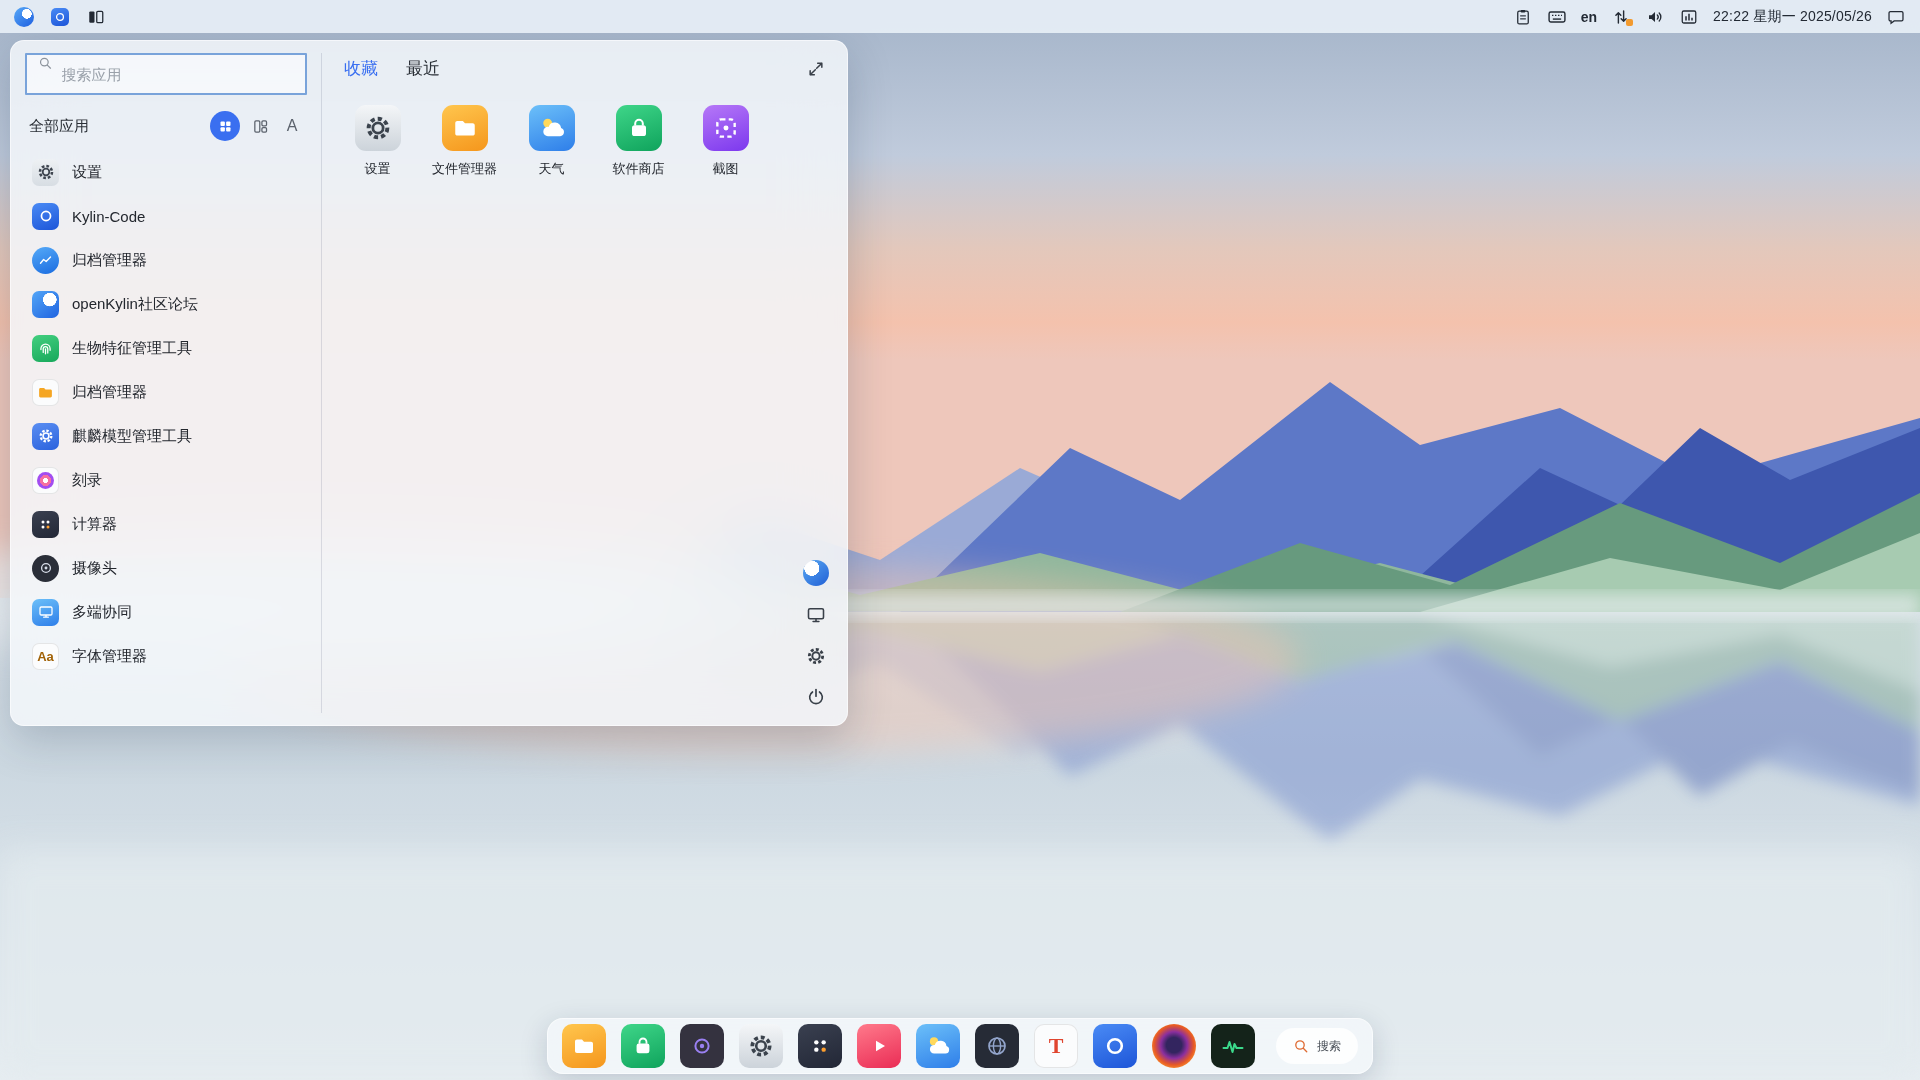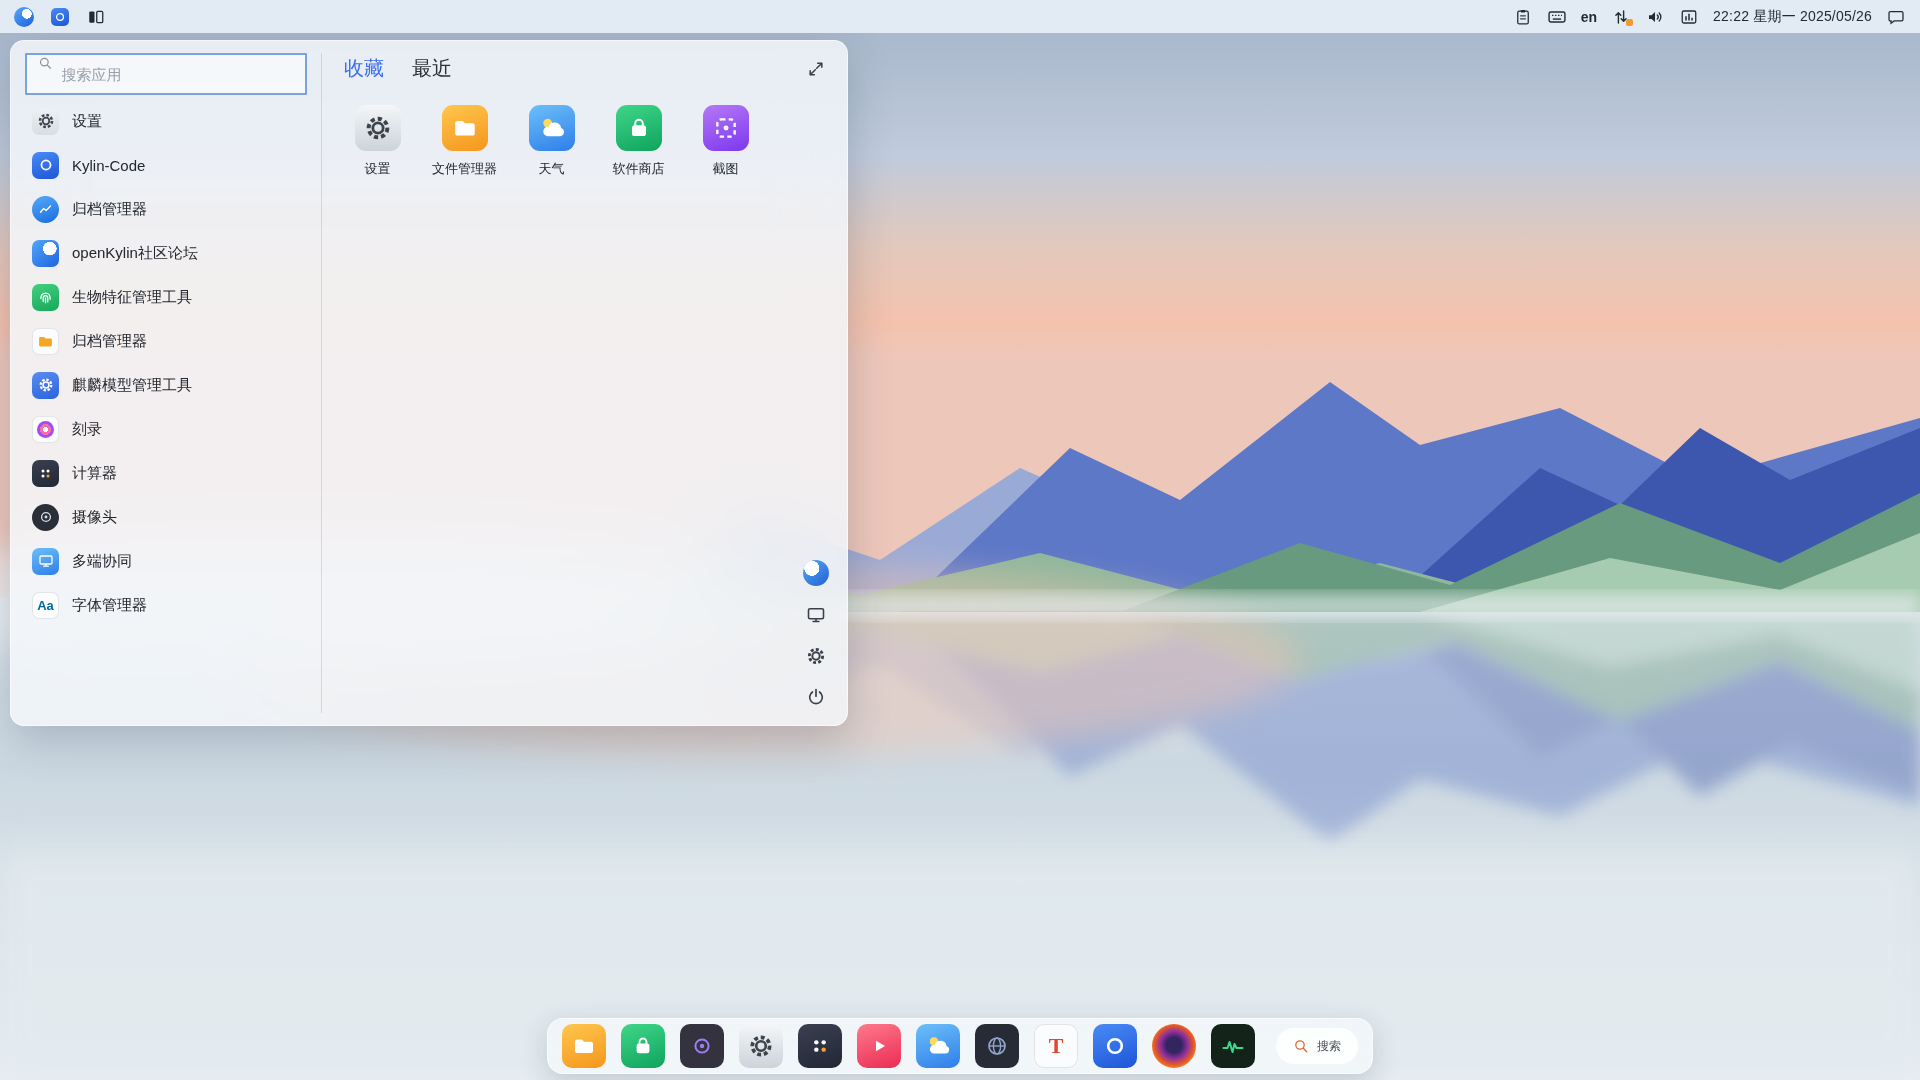--- a/index.html
+++ b/index.html
@@ -41,21 +41,21 @@
   .bg-folder{background:linear-gradient(160deg,#ffc64e,#f5961c);color:#fff}
   .bg-weather{background:linear-gradient(160deg,#6cc0f9,#2e7ee9);color:#fff}
   .bg-store{background:linear-gradient(160deg,#3fd689,#0fa35c);color:#fff}
   .bg-shot{background:linear-gradient(160deg,#b678f7,#7c38ee);color:#fff}
   .bg-music{background:linear-gradient(160deg,#ff7a8b,#ea2c55);color:#fff;border-radius:50%}
   .bg-globe{background:#262b36;border-radius:50%;color:#93a5cc}
   .bg-term{background:#14231a;color:#3bd98b}
   .bg-cam{background:#34323f;color:#9a80f2}
   .disc{width:17px;height:17px;border-radius:50%;
     background:radial-gradient(circle,#fff 0 2.5px,#f56fa0 2.5px 5.5px,#a24df0 5.5px 8.5px);}
-  .aa-glyph{font-size:13px;font-weight:bold;color:#0369a1}
+  .aa-glyph{font-size:13px;font-weight:bold;color:#a16207}
   .t-glyph{font-size:22px;font-weight:bold;color:#e0452f;font-family:"Liberation Serif","DejaVu Serif",serif}
 
   
   .startmenu{position:absolute;left:10px;top:40px;width:838px;height:686px;border-radius:14px;
     background:rgba(243,247,250,.84);backdrop-filter:blur(30px);
     box-shadow:0 14px 44px rgba(20,40,70,.22);border:1px solid rgba(255,255,255,.55);
     display:flex;z-index:5;overflow:hidden}
   .menu-left{width:310px;padding:12px 14px 8px;display:flex;flex-direction:column}
   .search-box{height:42px;border:2px solid #79a3da;border-radius:1px;background:rgba(255,255,255,.55);
     display:flex;gap:9px;padding:0 11px;color:#8c939c}
@@ -67,21 +67,21 @@
   .toggle-active{width:30px;height:30px;border-radius:50%;background:#3a6ff0;color:#fff;
     display:flex;align-items:center;justify-content:center}
   .toggle-letter{font-size:16px;color:#5c636d;width:22px;text-align:center}
   .app-list{flex:1;margin-top:4px;overflow:hidden}
   .app-item{display:flex;align-items:center;gap:13px;height:44px;padding:0 7px;border-radius:8px;cursor:default}
   .app-item .label{font-size:15px;color:#23272e;white-space:nowrap}
   .ai{width:27px;height:27px;border-radius:7px;display:flex;align-items:center;justify-content:center;flex:none}
   .menu-divider{width:1px;background:rgba(40,60,90,.14);margin:12px 0}
   .menu-right{flex:1;padding:16px 8px 16px 22px;position:relative}
   .tabs{display:flex;gap:28px;align-items:center;height:22px}
-  .tab{font-size:20px;color:#2a2f36}
+  .tab{font-size:17px;color:#2a2f36}
   .tab.active{color:#3a6ff0}
   .fav-grid{display:flex;gap:20px;margin-top:26px}
   .fav-cell{width:67px;display:flex;flex-direction:column;align-items:center;gap:9px}
   .fav-ic{width:46px;height:46px;border-radius:11px;display:flex;align-items:center;justify-content:center}
   .fav-label{font-size:13px;color:#23272e;white-space:nowrap}
   .menu-rail{width:62px;display:flex;flex-direction:column;align-items:center;
     justify-content:space-between;padding:16px 0 16px;color:#394049}
   .rail-bottom{display:flex;flex-direction:column;align-items:center;gap:17px}
   .rail-avatar{width:26px;height:26px;border-radius:50%;
     background:radial-gradient(circle at 34% 32%,#fff 0 30%,rgba(255,255,255,0) 31%),linear-gradient(140deg,#5aa9f2,#2160d6)}
@@ -313,20 +313,36 @@
   <div class="startmenu">
 
     <div class="menu-left">
       <div class="search-box">
         <svg class="use g16">
             <use href="#i-search"></use>
           </svg>
         <input type="text" placeholder="搜索应用" style="">
       </div>
 
+      <div class="allapps-row">
+        <span class="allapps-label">全部应用</span>
+        <div class="toggles">
+          <div class="toggle-active">
+              <svg class="use g15">
+                <use href="#i-grid4"></use>
+              </svg>
+            </div>
+          <div style="display:flex">
+              <svg class="use g17">
+                <use href="#i-gridalt"></use>
+              </svg>
+            </div>
+          <span class="toggle-letter">A</span>
+        </div>
+      </div>
 
       <div class="app-list">
         <div class="app-item">
           <div class="ai bg-lightgray">
               <svg class="use g18">
                 <use href="#i-gear"></use>
               </svg>
             </div>
           <span class="label">设置</span>
         </div>

